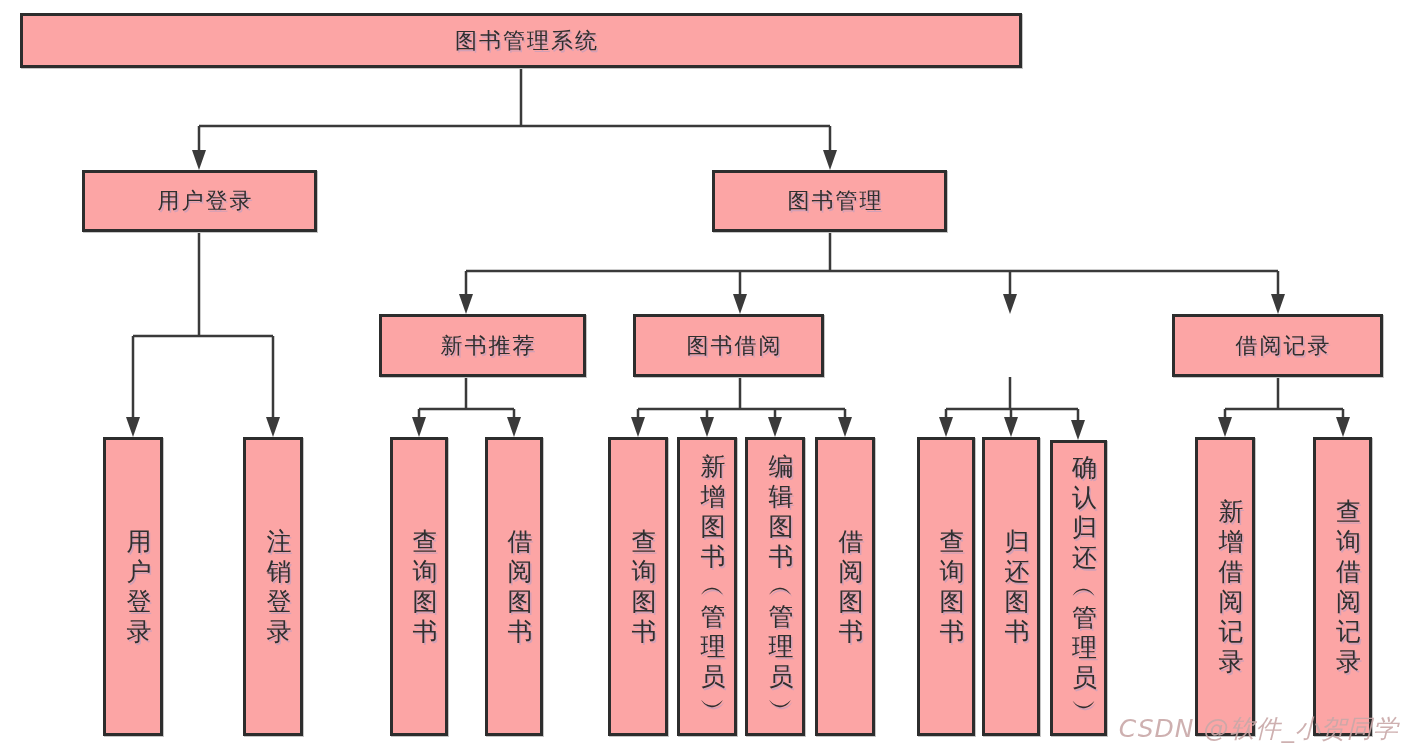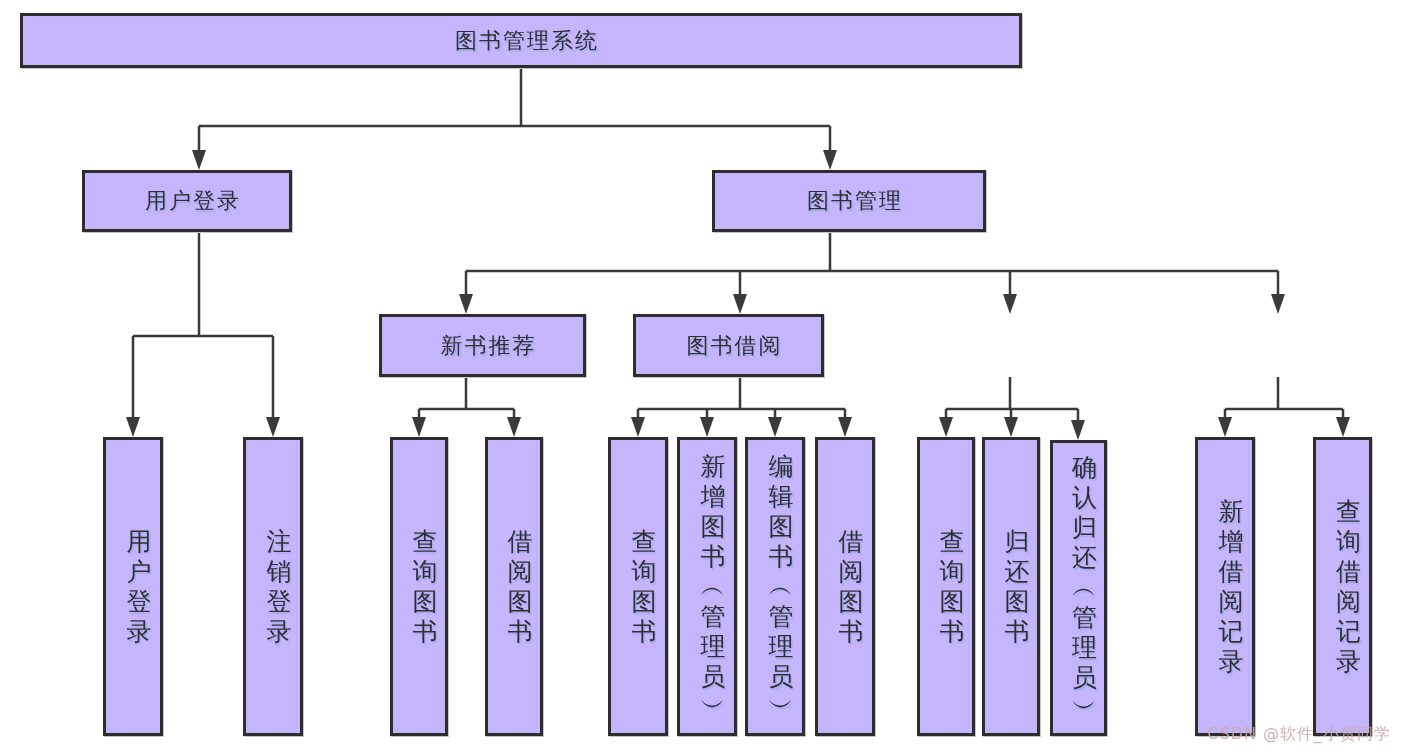--- a/index.html
+++ b/index.html
@@ -2,34 +2,34 @@
 <html><head>
 <meta charset="utf-8">
 <style>
   html,body{margin:0;padding:0;background:#ffffff;}
   #stage{
     position:relative;width:1405px;height:747px;background:#ffffff;overflow:hidden;
     font-family:"DejaVu Sans","Liberation Sans",sans-serif;
   }
   #wires{position:absolute;left:0;top:0;z-index:1;}
   .node{
-    position:absolute;box-sizing:border-box;border:3px solid #2d2d2d;background:#c4b5fd;
+    position:absolute;box-sizing:border-box;border:3px solid #2d2d2d;background:#fca5a5;
     display:flex;align-items:center;justify-content:center;color:#2f2f2f;z-index:2;
     box-shadow:1px 1px 0 #c6c6c6;
     padding-left:12px;
   }
   .hnode{font-size:22px;letter-spacing:2px;text-shadow:1.5px 1.5px 0 rgba(110,150,225,0.30);}
   .vnode{flex-direction:column;}
   .vchar{
     display:block;height:30px;line-height:30px;font-size:25px;text-align:center;
     text-shadow:1.5px 1.5px 0 rgba(110,150,225,0.30);
   }
   #watermark{
-    position:absolute;right:14px;bottom:2px;z-index:3;font-size:16px;letter-spacing:1px;
-    color:#c9a8a8;opacity:0.9;white-space:nowrap;
+    position:absolute;right:6px;bottom:2px;z-index:3;font-size:25px;letter-spacing:1px;
+    color:#c9a8a8;opacity:0.9;white-space:nowrap;font-style:italic;
   }
 </style>
 </head>
 <body>
 
 <div id="stage">
 
   <svg id="wires" width="1405" height="747" viewBox="0 0 1405 747">
 
     <g stroke="#3a3a3a" stroke-width="2.5" fill="none">
@@ -89,25 +89,26 @@
       <path d="M1278,377 V409 M1225,409 H1343 M1225,409 V418 M1343,409 V418"></path>
     </g>
     <g fill="#3a3a3a">
       <path d="M1218,417 h14 l-7,20 z"></path>
       <path d="M1336,417 h14 l-7,20 z"></path>
     </g>
   </svg>
 
   <div class="node hnode" style="left:20px;top:13px;width:1002px;height:55px;">图书管理系统</div>
 
-  <div class="node hnode" style="left:82px;top:170px;width:210px;height:62px;">用户登录</div>
-  <div class="node hnode" style="left:712px;top:170px;width:274px;height:62px;">图书管理</div>
+  <div class="node hnode" style="left:82px;top:170px;width:235px;height:62px;">用户登录</div>
+  <div class="node hnode" style="left:712px;top:170px;width:235px;height:62px;">图书管理</div>
 
   <div class="node hnode" style="left:379px;top:314px;width:207px;height:63px;">新书推荐</div>
   <div class="node hnode" style="left:633px;top:314px;width:191px;height:63px;">图书借阅</div>
+  <div class="node hnode" style="left:1172px;top:314px;width:211px;height:63px;">借阅记录</div>
 
   <div class="node vnode" style="left:103px;top:437px;width:60px;height:299px;">
       <span class="vchar">用</span>
       <span class="vchar">户</span>
       <span class="vchar">登</span>
       <span class="vchar">录</span>
     </div>
   <div class="node vnode" style="left:243px;top:437px;width:60px;height:299px;">
       <span class="vchar">注</span>
       <span class="vchar">销</span>

